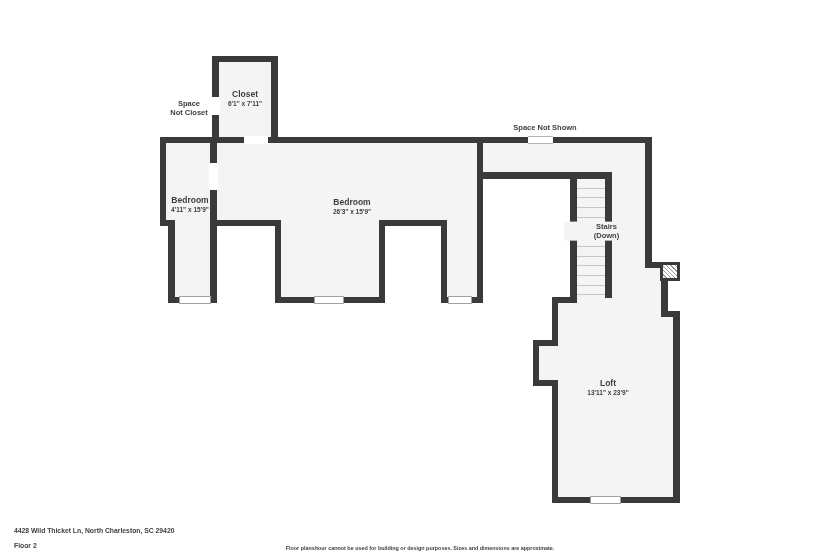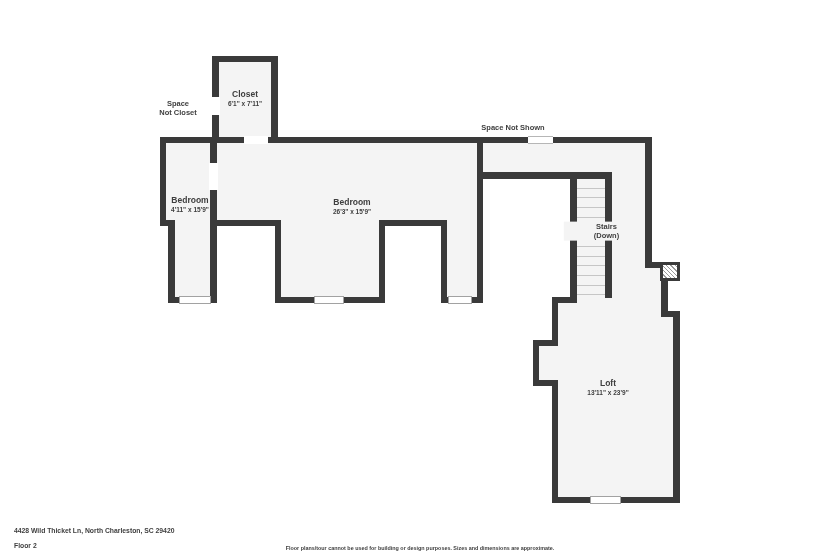--- a/index.html
+++ b/index.html
@@ -107,33 +107,33 @@
 
   <div class="win" style="left:179px;top:296px;width:32px;height:8px;"></div>
   <div class="win" style="left:314px;top:296px;width:30px;height:8px;"></div>
   <div class="win" style="left:448px;top:296px;width:24px;height:8px;"></div>
   <div class="win" style="left:590px;top:496px;width:31px;height:8px;"></div>
 
   <div class="lbl" style="left:245px;top:98px;">
     <div class="nm">Closet</div>
     <div class="dm">6'1" x 7'11"</div>
   </div>
-  <div class="lbl small" style="left:178px;top:108px;">
+  <div class="lbl small" style="left:189px;top:108px;">
     <div>Space</div>
     <div>Not Closet</div>
   </div>
   <div class="lbl" style="left:190px;top:204px;">
     <div class="nm">Bedroom</div>
     <div class="dm">4'11" x 15'9"</div>
   </div>
   <div class="lbl" style="left:352px;top:206px;">
     <div class="nm">Bedroom</div>
     <div class="dm">26'3" x 15'9"</div>
   </div>
-  <div class="lbl small" style="left:513px;top:128px;text-align:right;">
+  <div class="lbl small" style="left:545px;top:128px;text-align:right;">
     <div>Space Not Shown</div>
   </div>
   <div class="lbl small stairs" style="left:592px;top:231px;padding-left:30px;">
     <div>Stairs</div>
     <div>(Down)</div>
   </div>
   <div class="lbl" style="left:608px;top:387px;">
     <div class="nm">Loft</div>
     <div class="dm">13'11" x 23'9"</div>
   </div>

